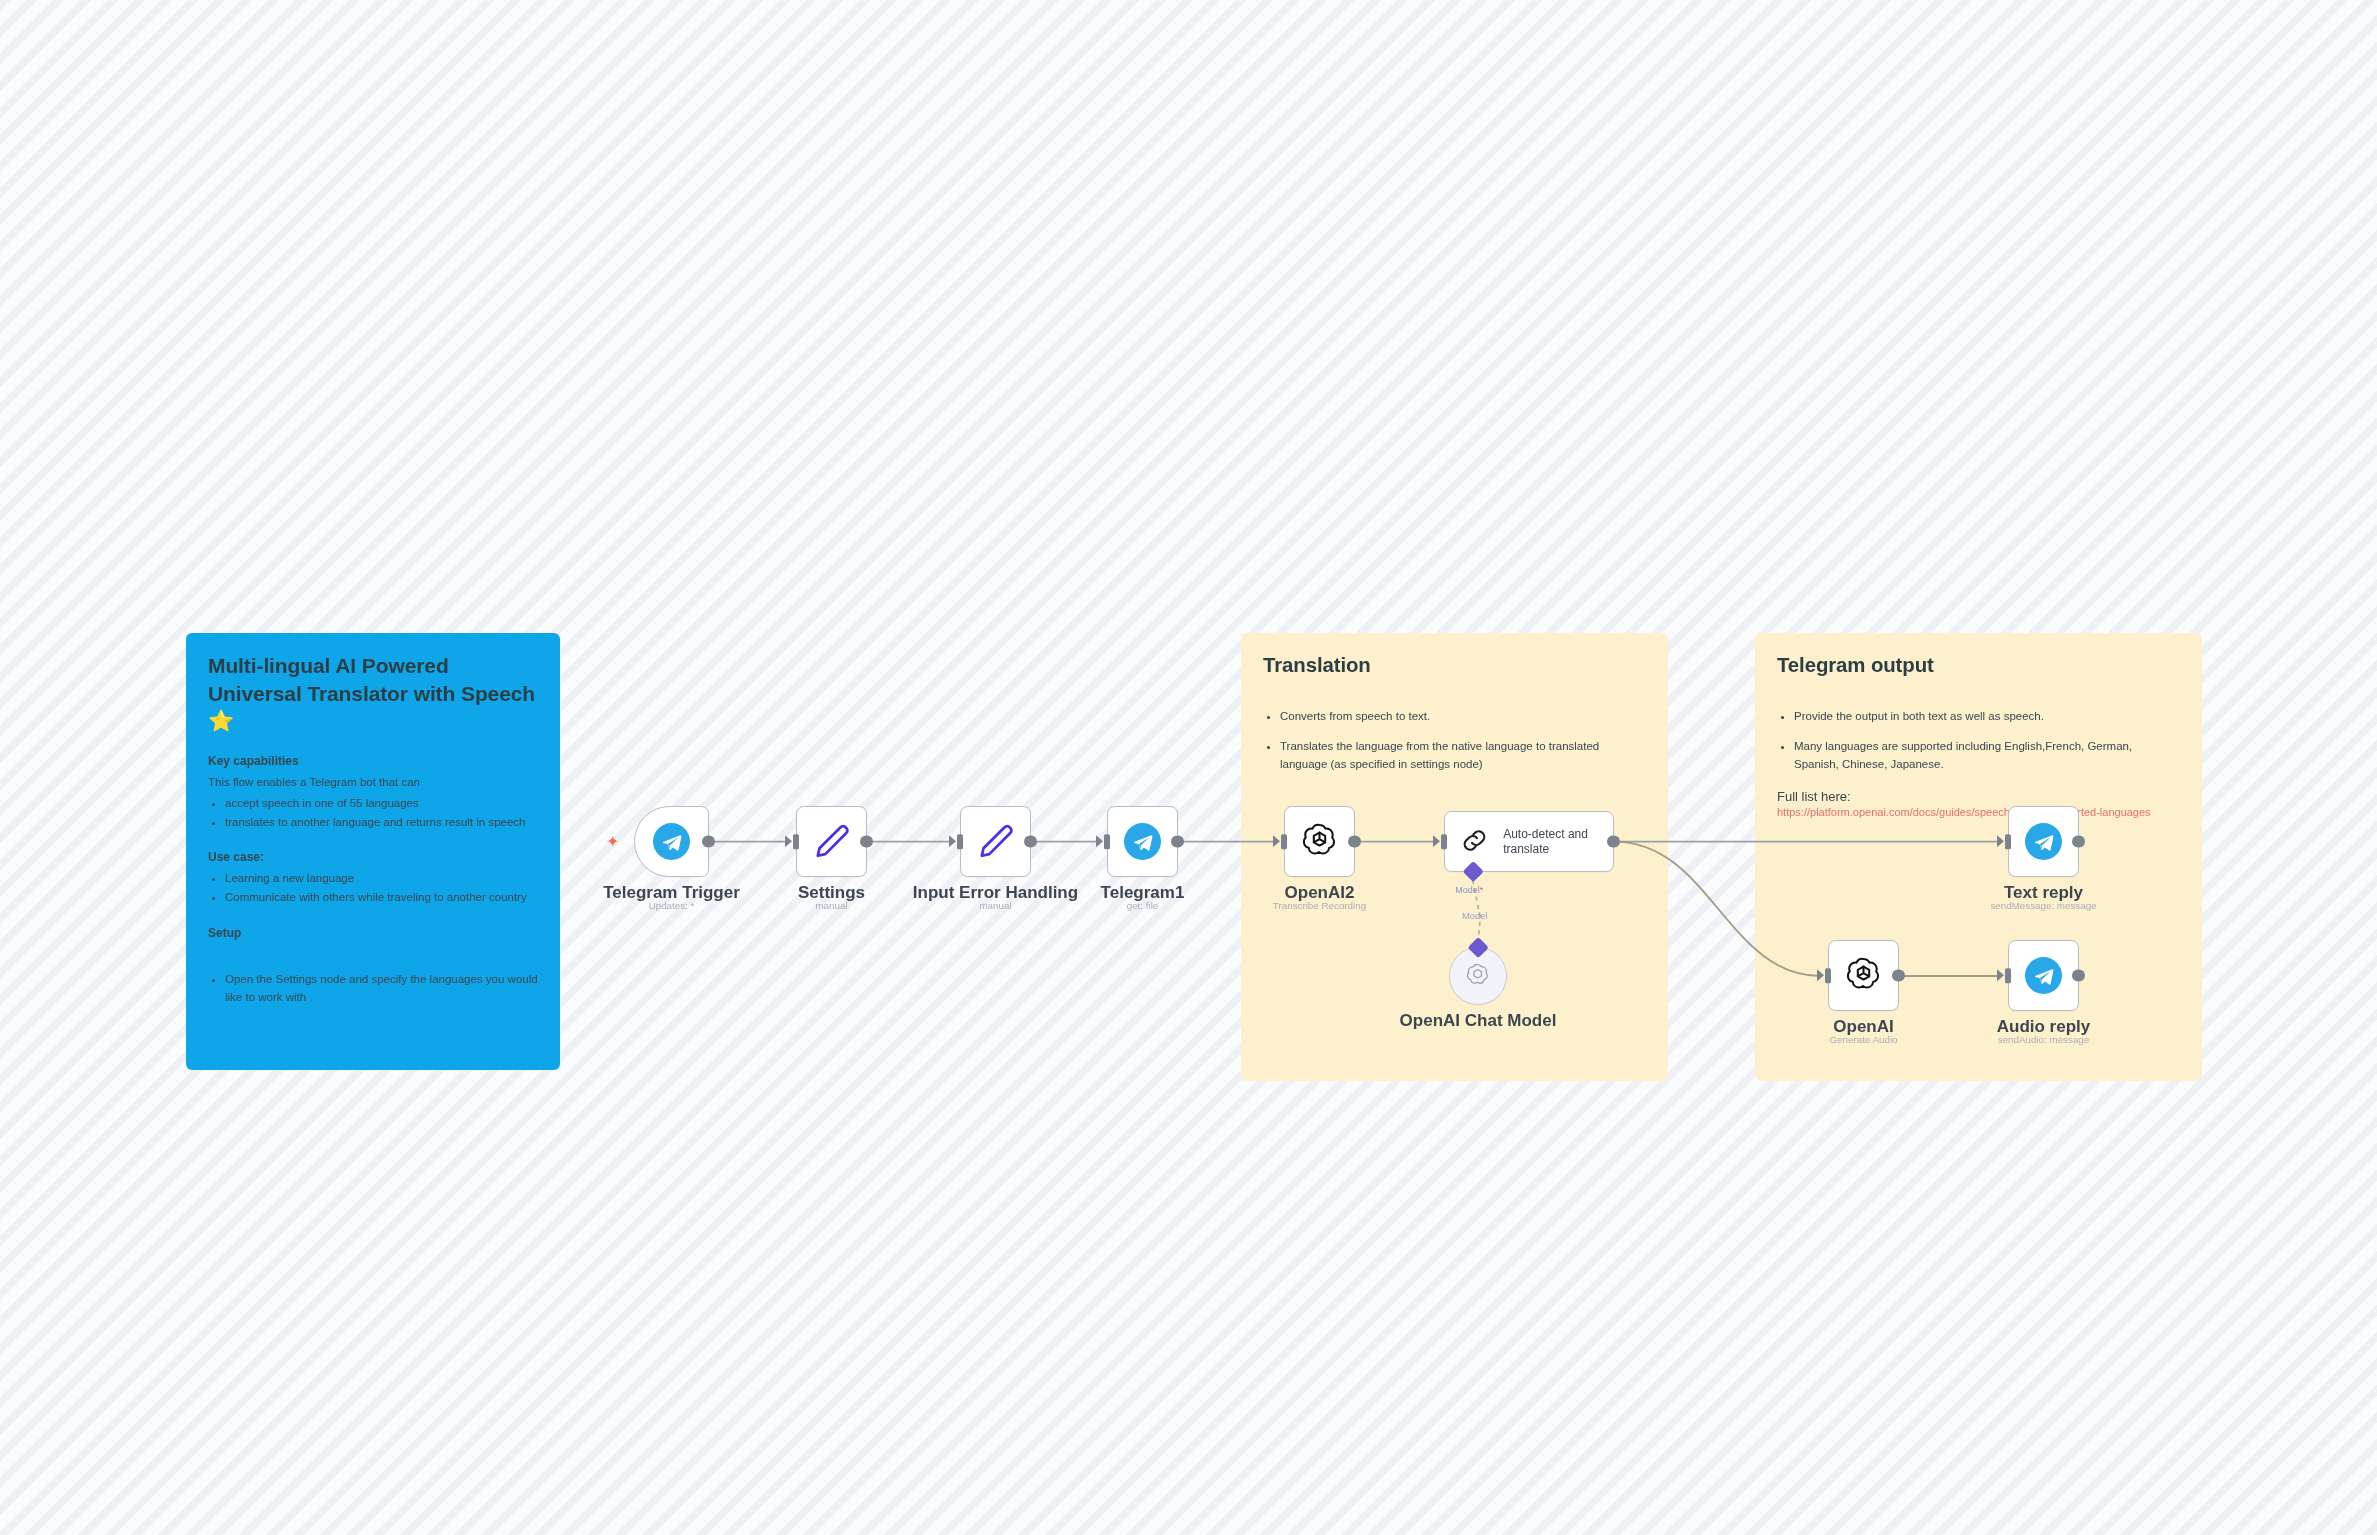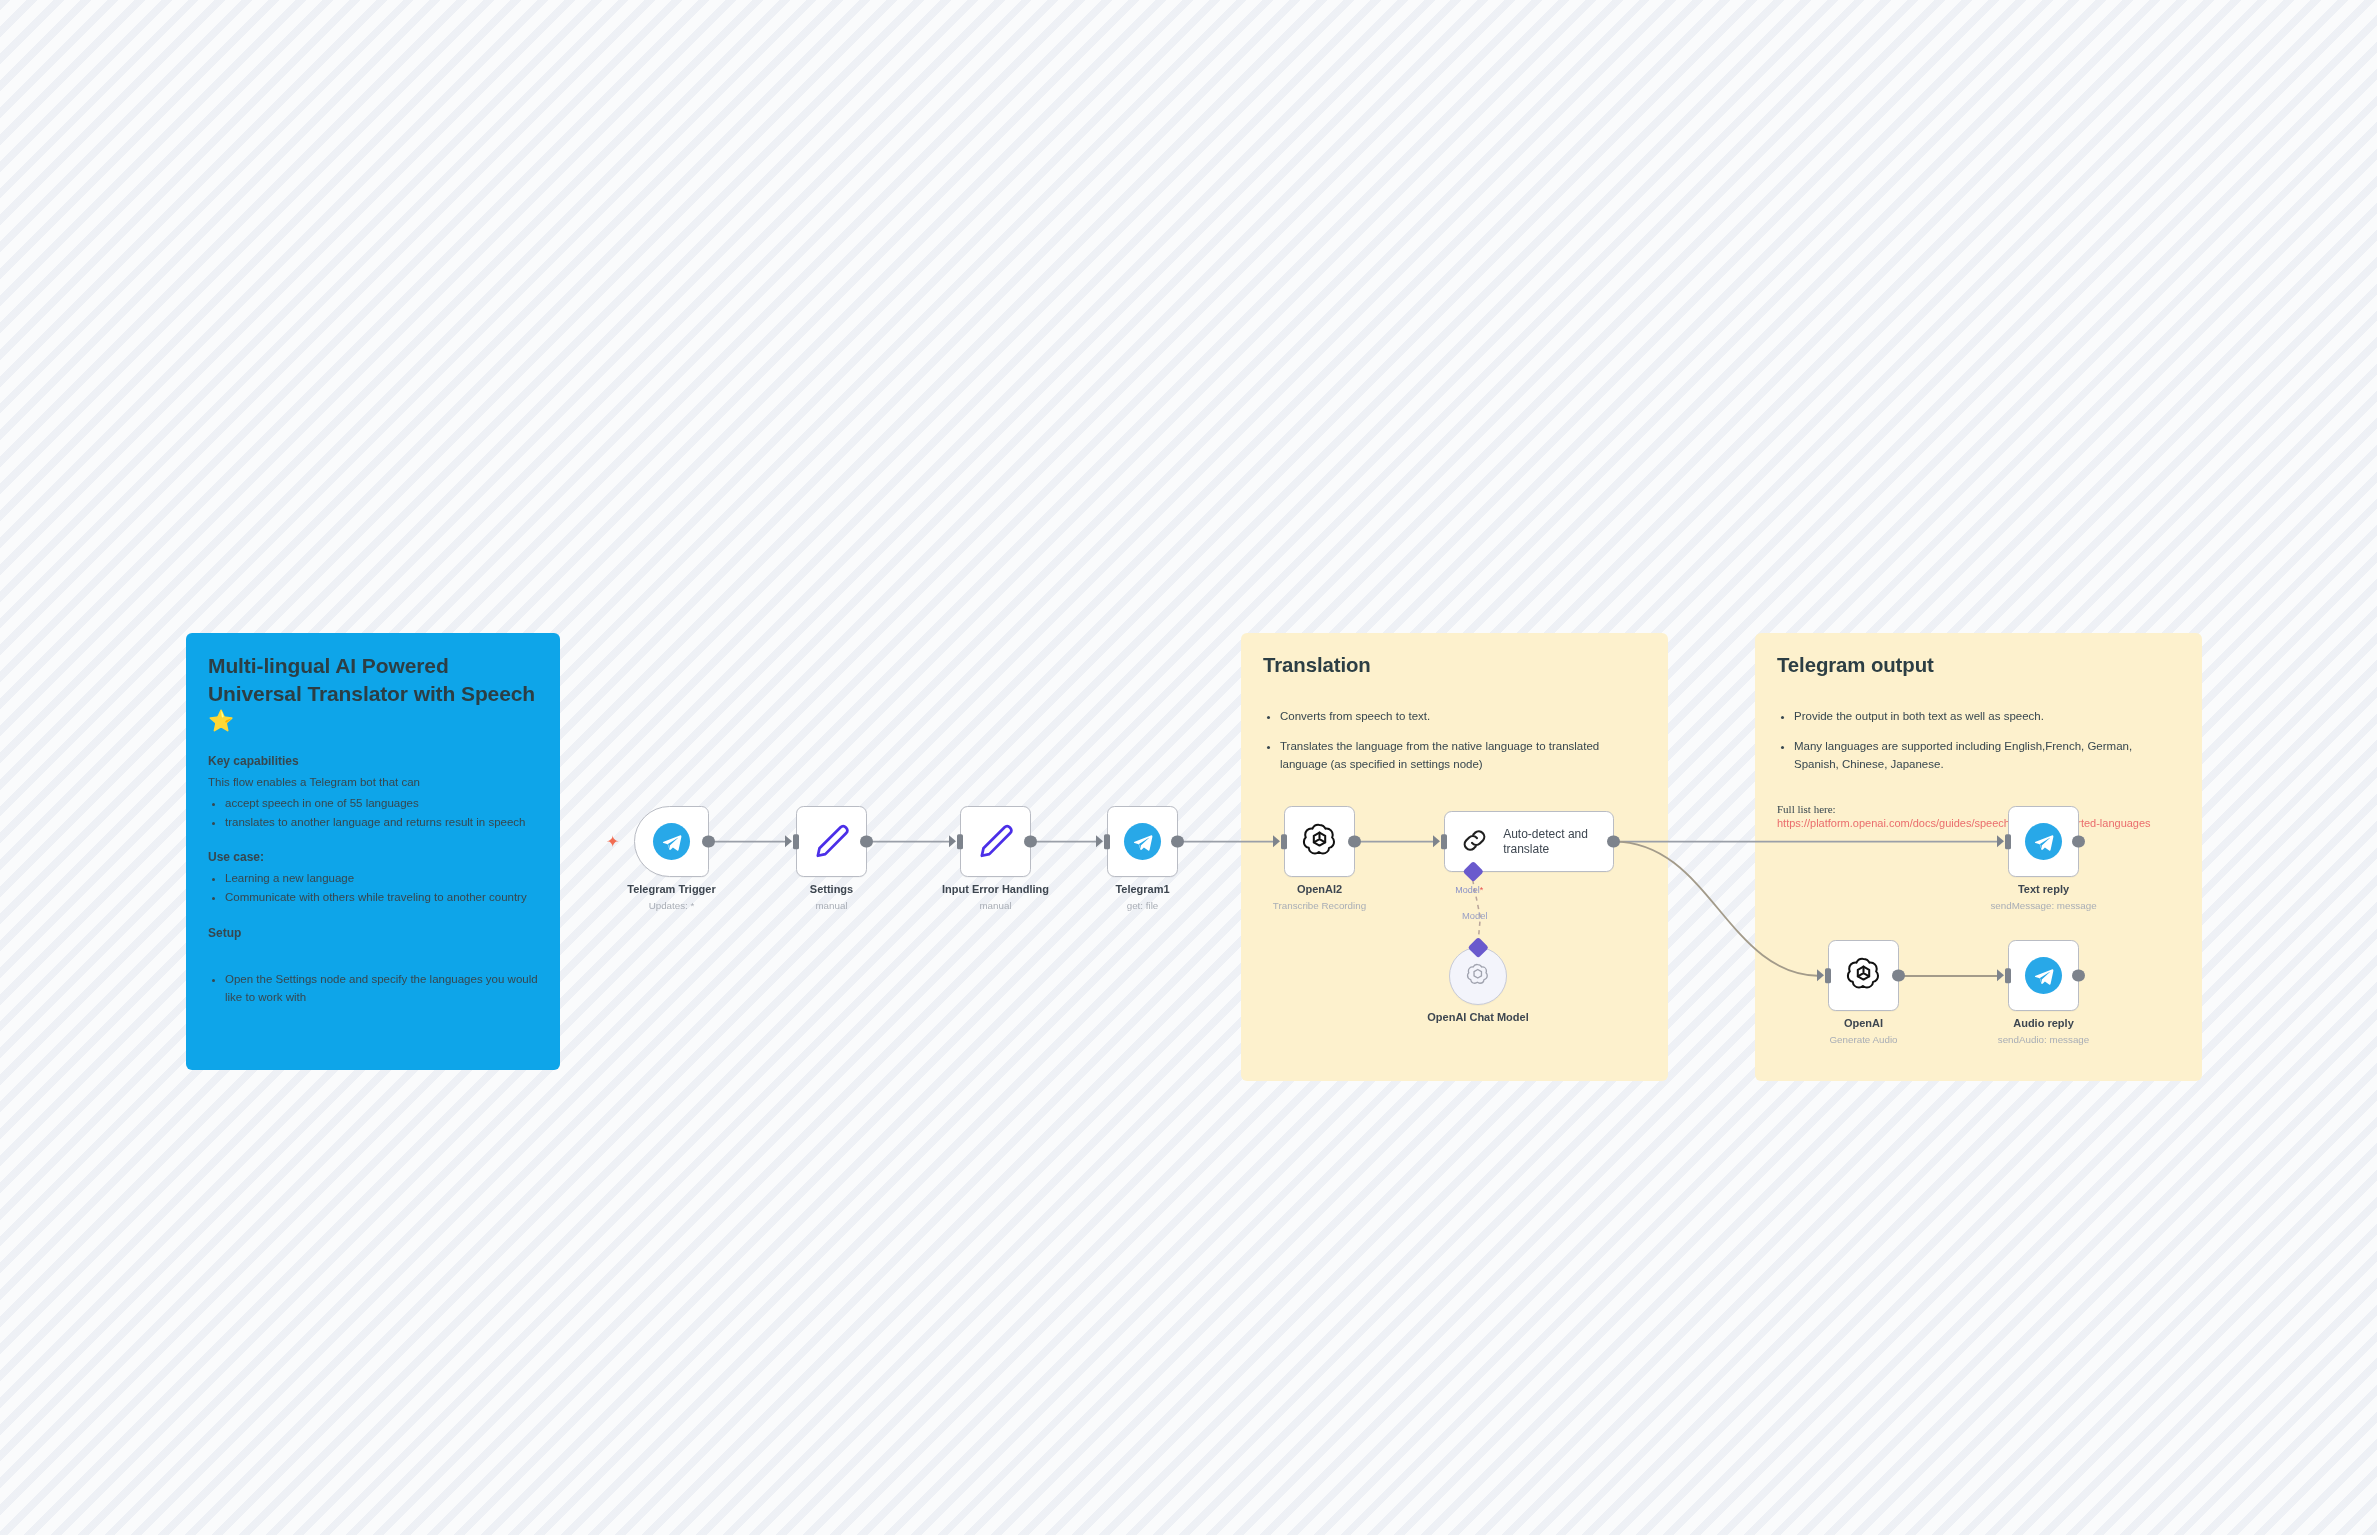--- a/index.html
+++ b/index.html
@@ -72,25 +72,24 @@
   .sticky ul.spaced li { margin-bottom: 12px; }
   .sticky a {
     color: #ea6d6d;
     font-size: 11px;
     text-decoration: none;
     word-break: break-all;
     display: block;
     line-height: 1.4;
   }
   .sticky .linklabel {
-    font-size: 11px;
+    font-size: 13px;
     color: #37474f;
-    margin-top: 30px;
+    margin-top: 16px;
     margin-bottom: 0.9px;
-    font-family: Liberation Serif, serif;
   }
 
   
   #wires { position: absolute; inset: 0; pointer-events: none; }
 
   
   .node {
     position: absolute;
     background: #ffffff;
     border: 1.4px solid #b9bcc4;
@@ -120,21 +119,21 @@
     border: 1.2px solid #c8cbd8;
   }
 
   .node-label {
     position: absolute;
     left: 50%;
     transform: translateX(-50%);
     top: calc(100% + 6.8px);
     white-space: nowrap;
     text-align: right;
-    font-size: 11px;
+    font-size: 17px;
     font-weight: bold;
     color: #3d4650;
   }
   .node-sub {
     position: absolute;
     left: 50%;
     transform: translateX(-50%);
     top: calc(100% + 24px);
     white-space: nowrap;
     text-align: center;

